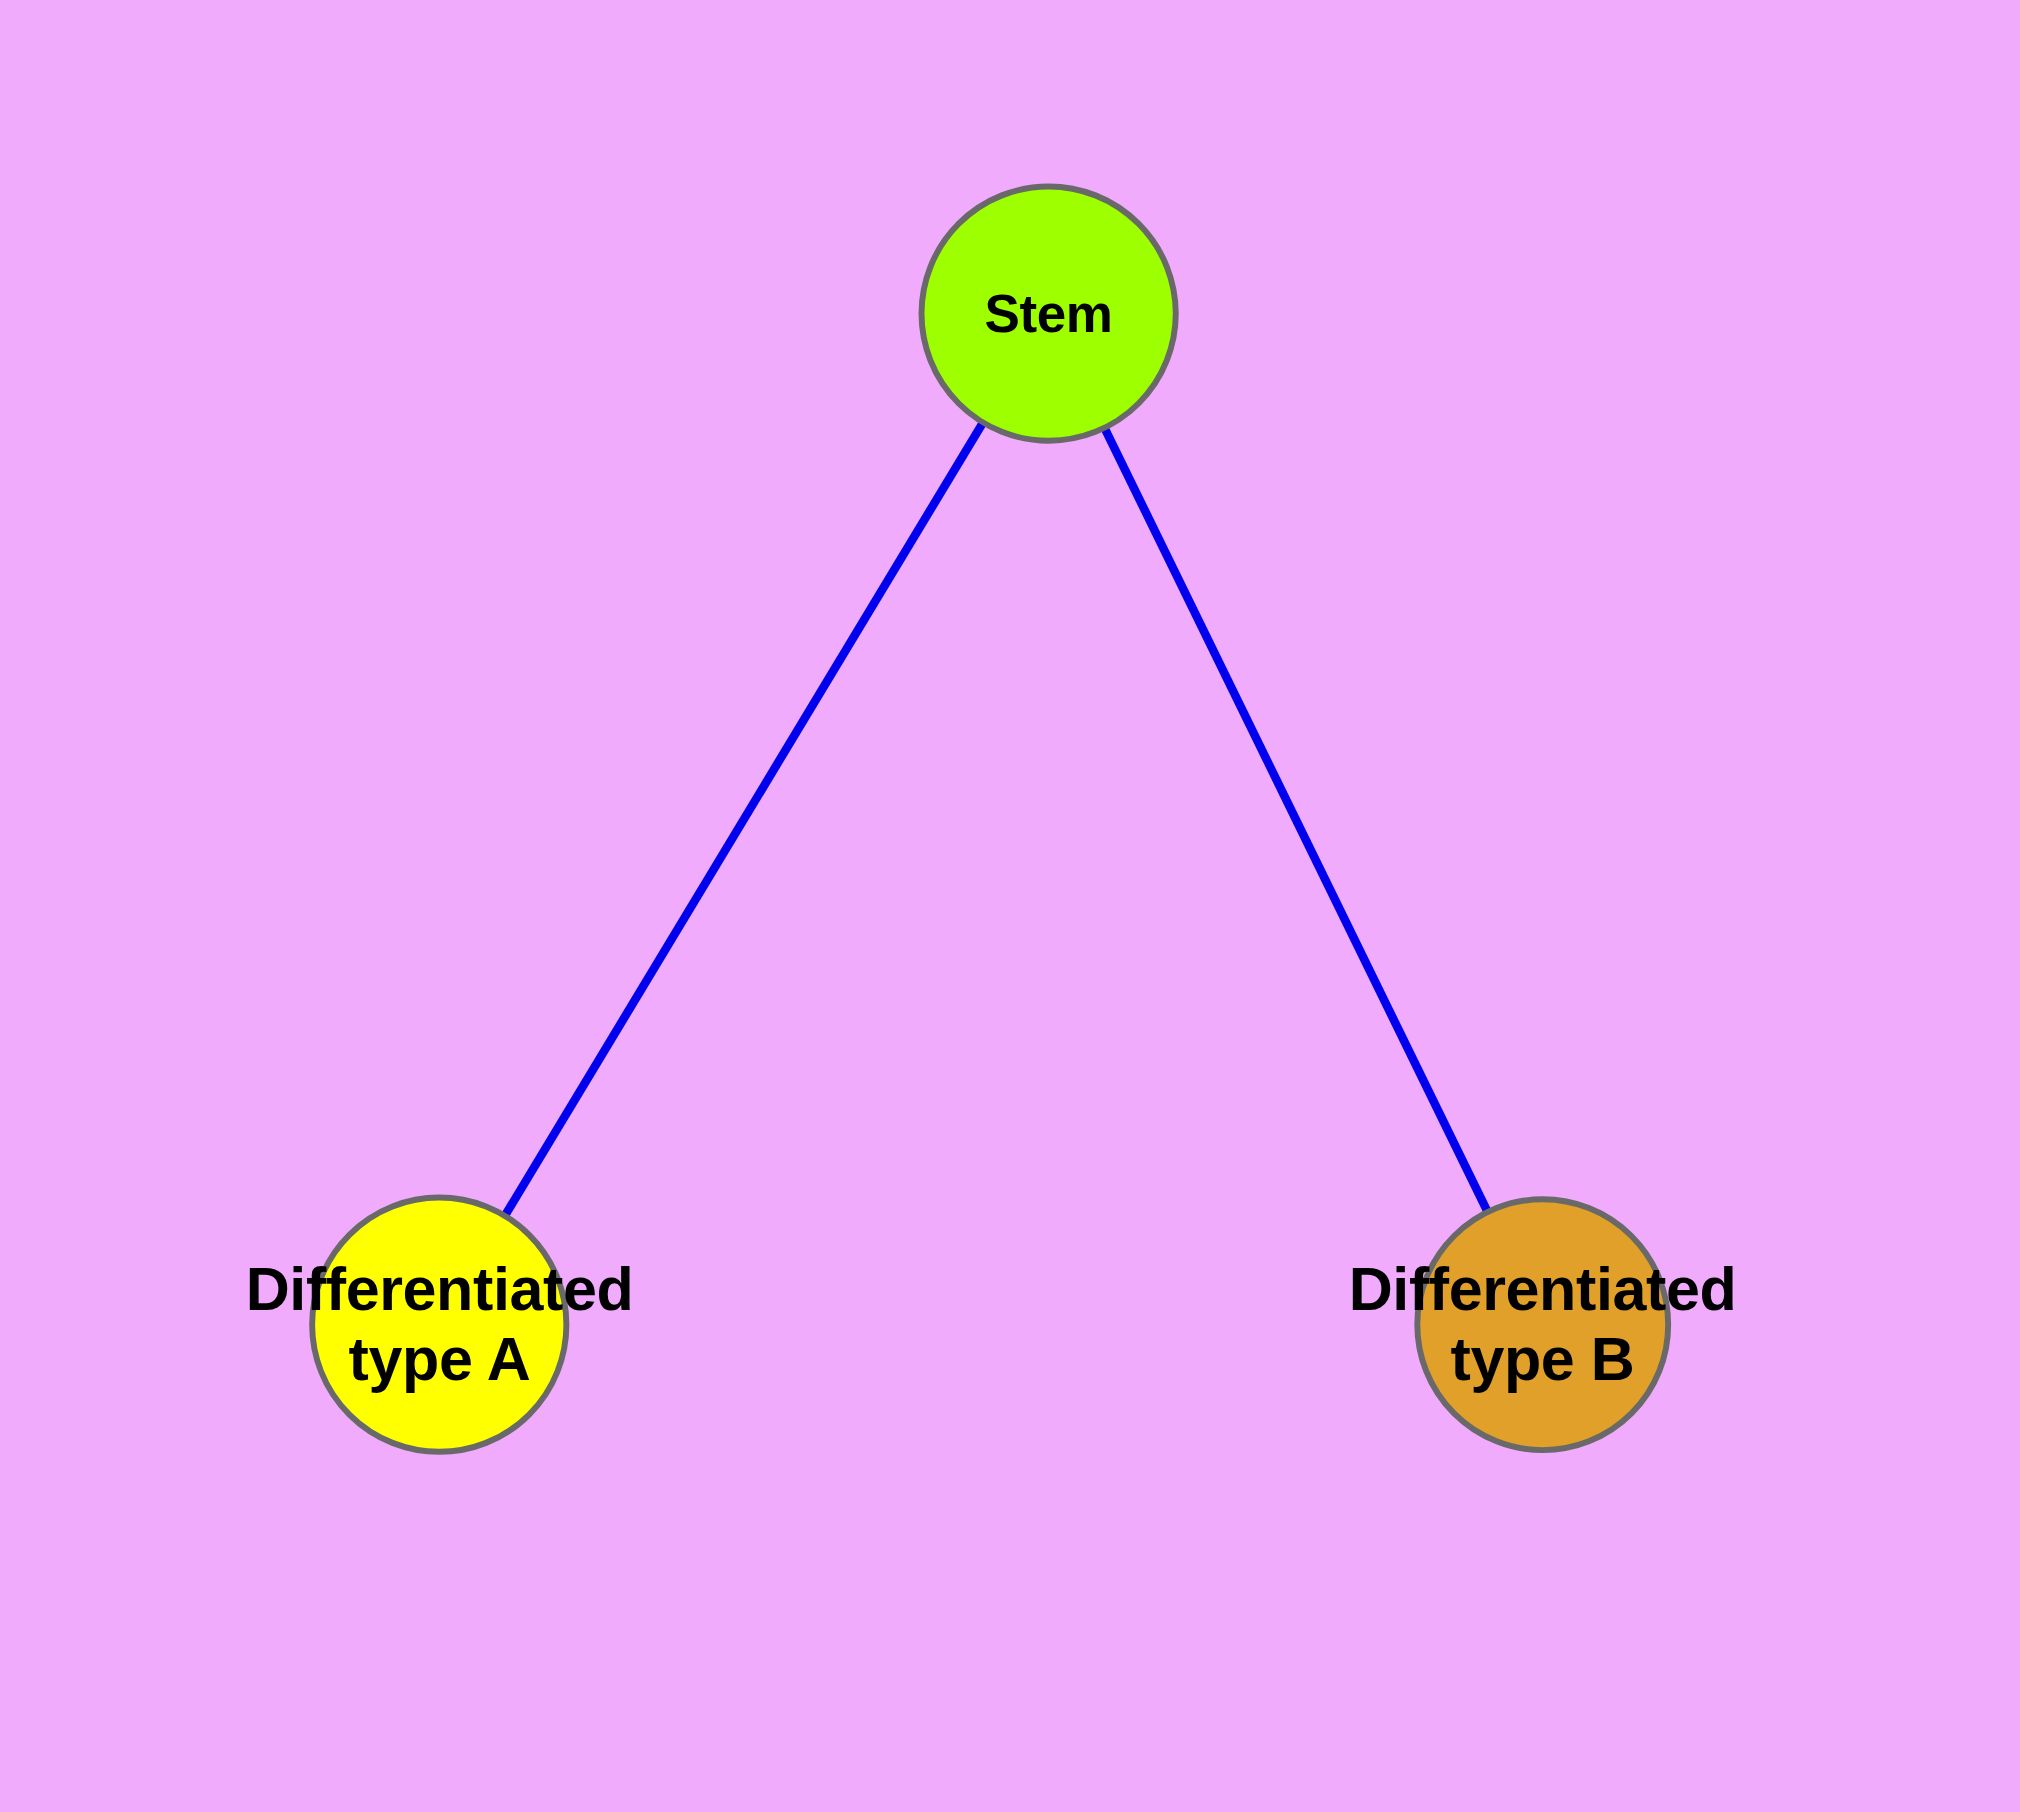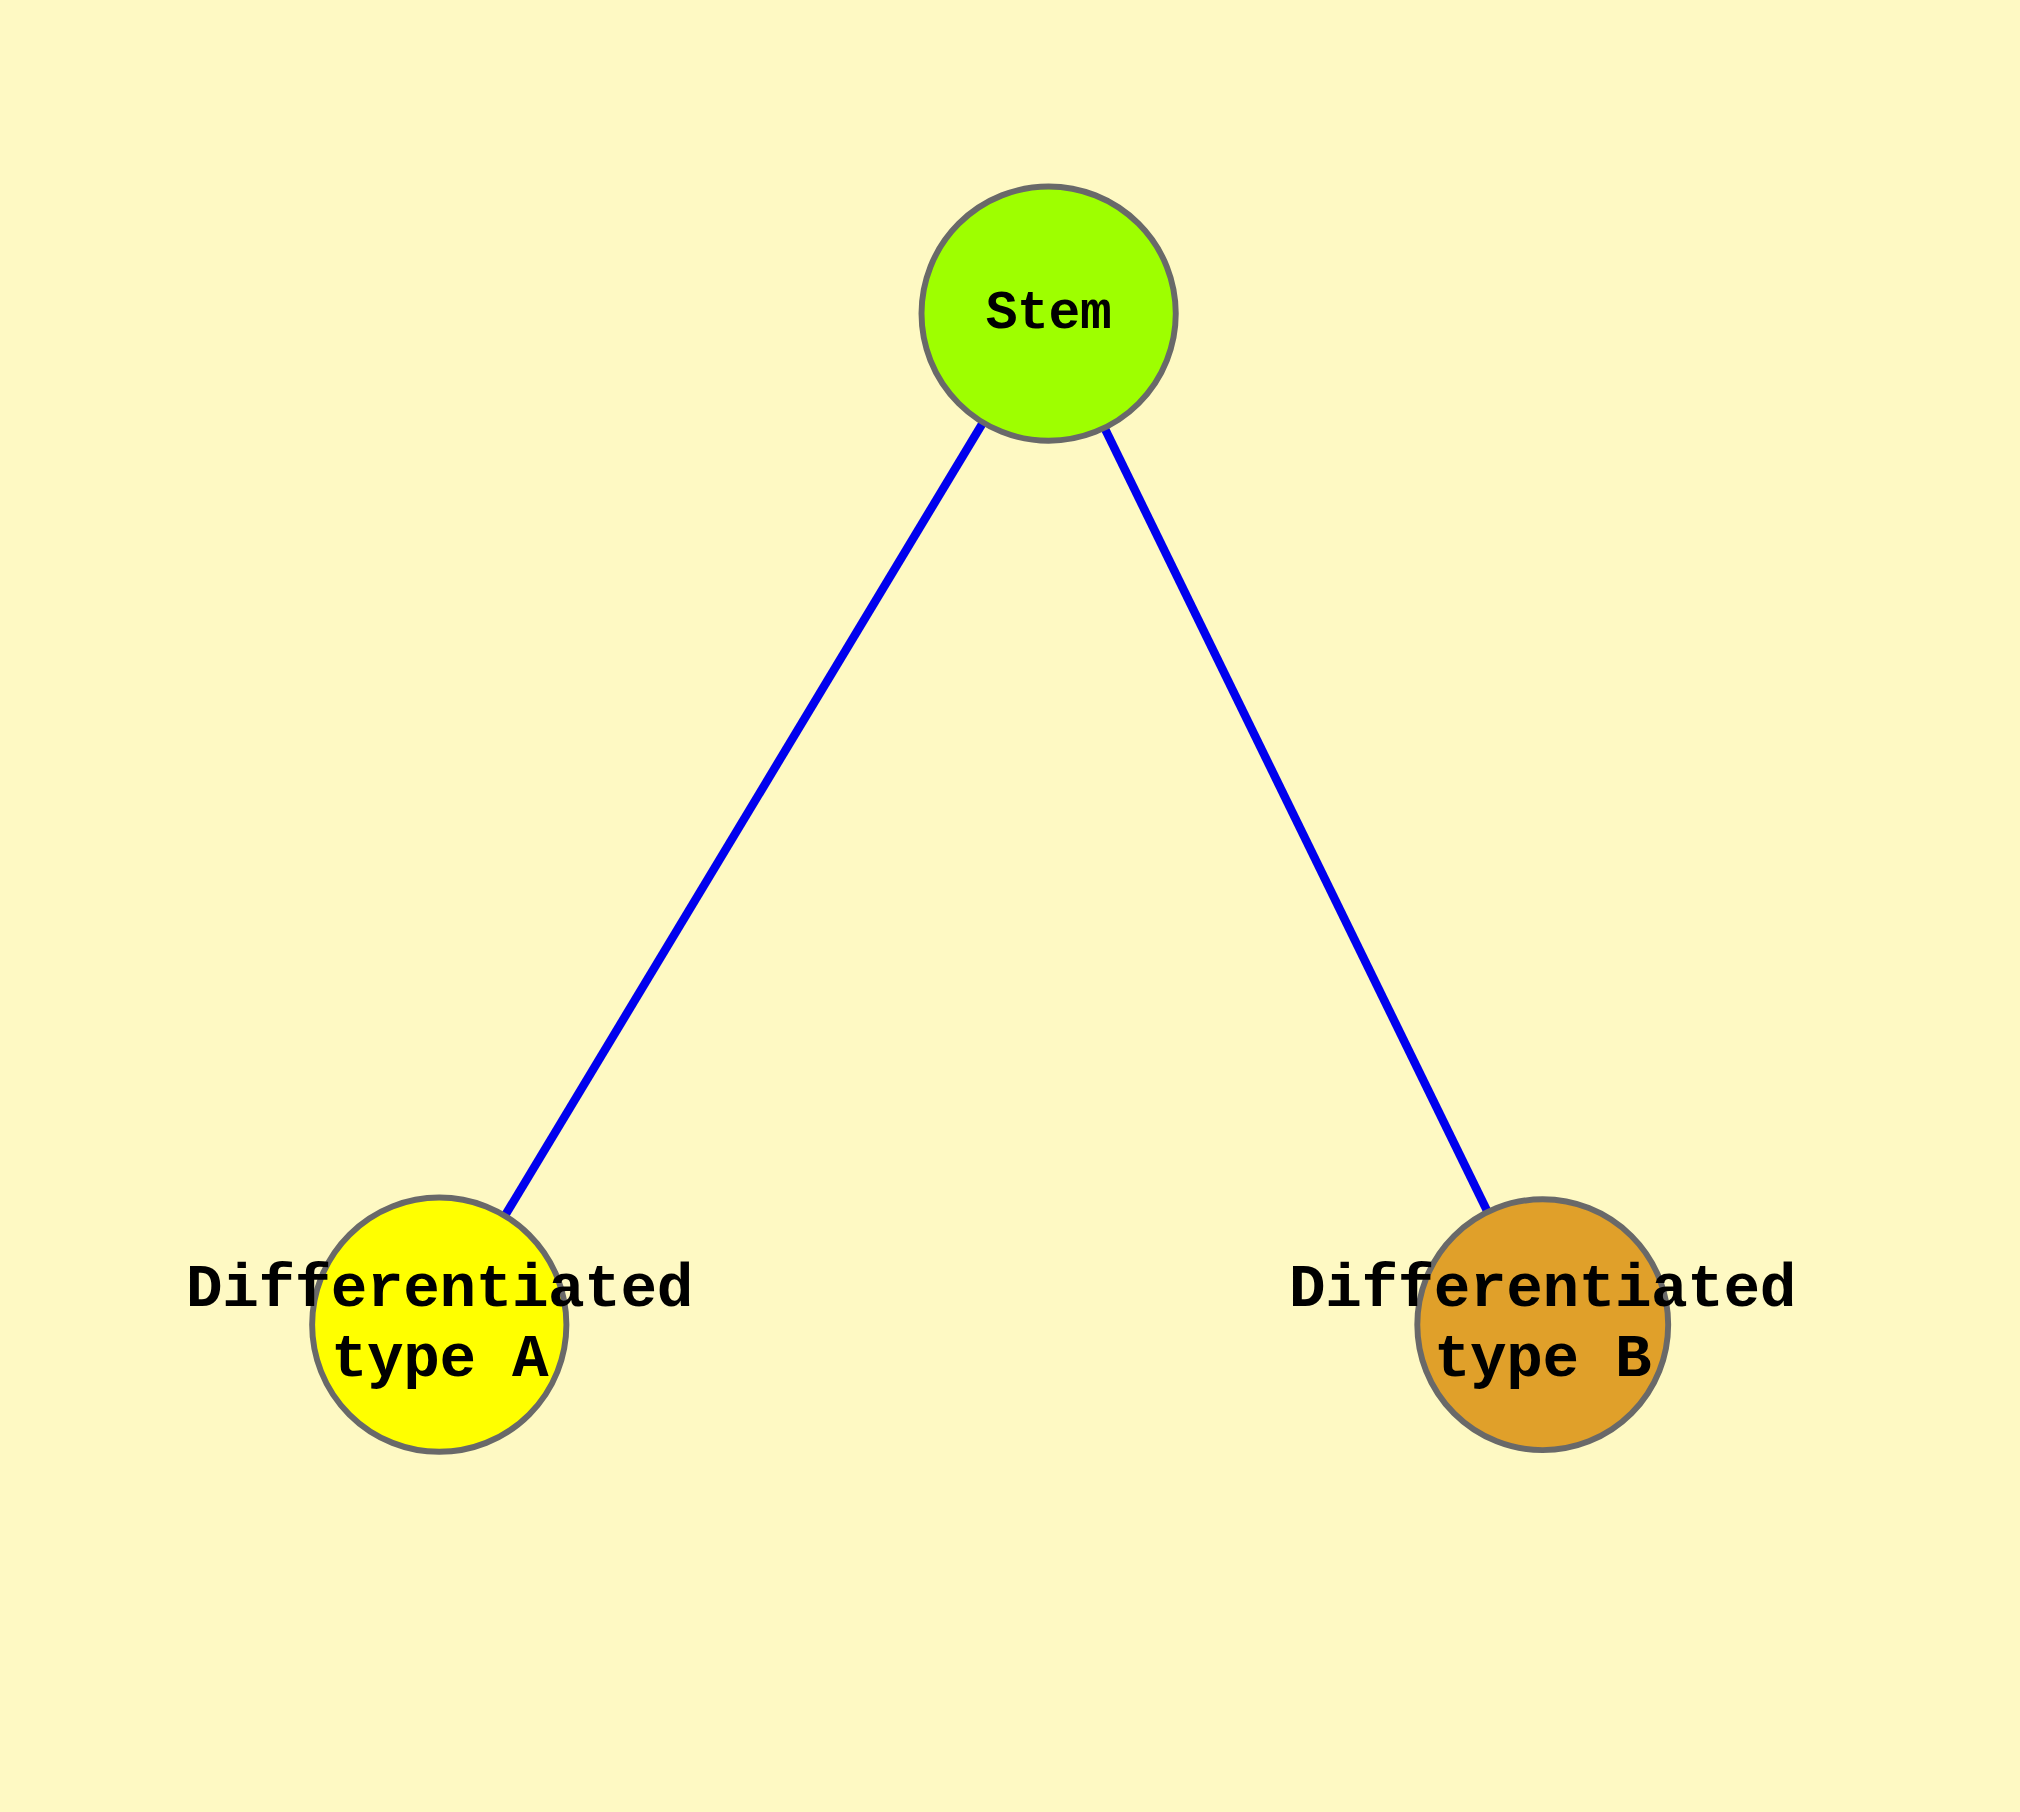--- a/index.html
+++ b/index.html
@@ -33,21 +33,21 @@
     text-align: center;
     white-space: pre;
     line-height: 1.14;
     pointer-events: none;
     letter-spacing: -0.4px;
   }
 </style>
 </head>
 <body>
 
-<div id="canvas" style="width: 2021px; height: 1812px; background: #fef9c3; font-family: Liberation Mono, monospace;">
+<div id="canvas" style="width: 2021px; height: 1812px; background: #f0abfc;">
 
   <svg id="graph-svg" viewBox="0 0 2384 2138" style="width: 2021px; height: 1812px;">
     <g>
       <line class="graph-edge" x1="1237" y1="370" x2="518" y2="1563" stroke="#0000ee" stroke-width="10" stroke-linecap="butt"></line>
       <line class="graph-edge" x1="1237" y1="370" x2="1820" y2="1563" stroke="#0000ee" stroke-width="10" stroke-linecap="butt"></line>
     </g>
     <g>
       <circle class="graph-node" cx="1237" cy="370" r="150" fill="#9eff00" stroke="#696969" stroke-width="7"></circle>
       <circle class="graph-node" cx="518" cy="1563" r="150" fill="#ffff00" stroke="#696969" stroke-width="7"></circle>
       <circle class="graph-node" cx="1820" cy="1563" r="148" fill="#e0a02a" stroke="#696969" stroke-width="7"></circle>

